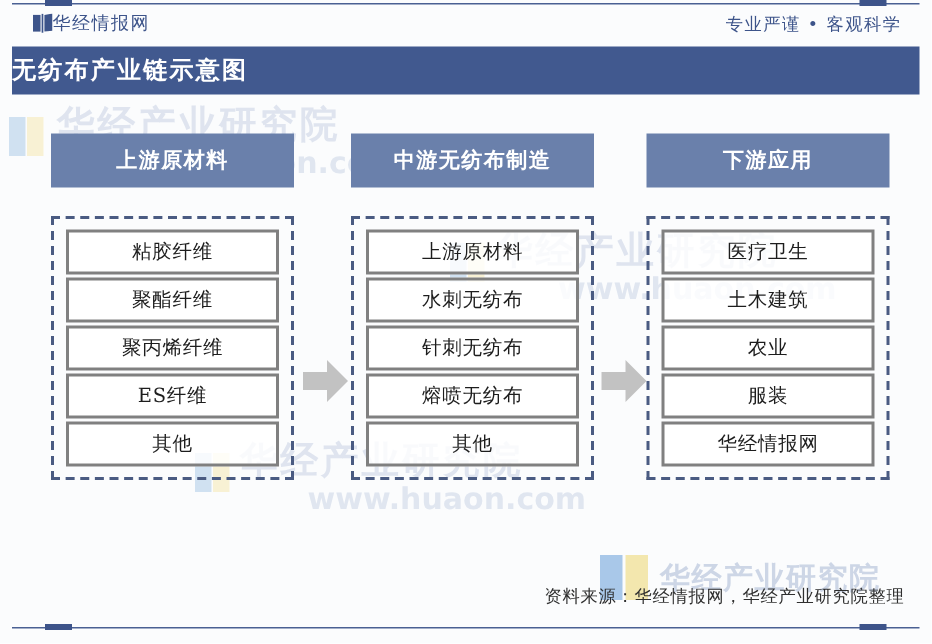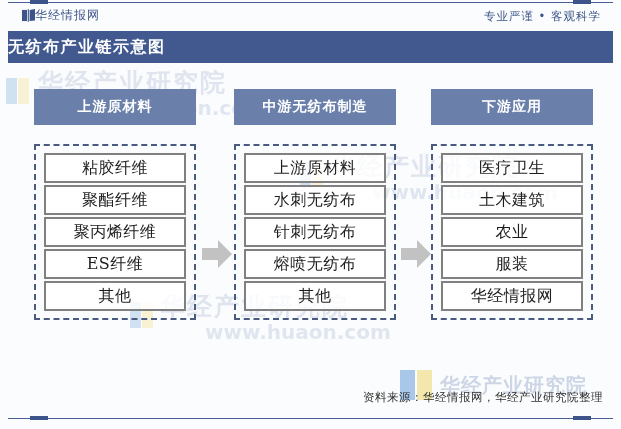--- a/index.html
+++ b/index.html
@@ -168,21 +168,21 @@
   }
   .item {
     border: 2px solid #808080;
     background: rgba(255,255,255,.82);
     height: 26px;
     display: flex; align-items: center; justify-content: center;
     margin-bottom: 2px;
   }
   .item:last-child { margin-bottom: 0; }
   .item-text {
-    font-size: 16px;
+    font-size: 13px;
     color: #1d1d1d;
     letter-spacing: .5px;
     font-family: "DejaVu Serif", "Liberation Serif", serif;
   }
 
   
   .arrow { position: absolute; top: 174px; width: 34px; height: 34px; }
   .arrow-1 { left: 200px; }
   .arrow-2 { left: 399px; }
 

